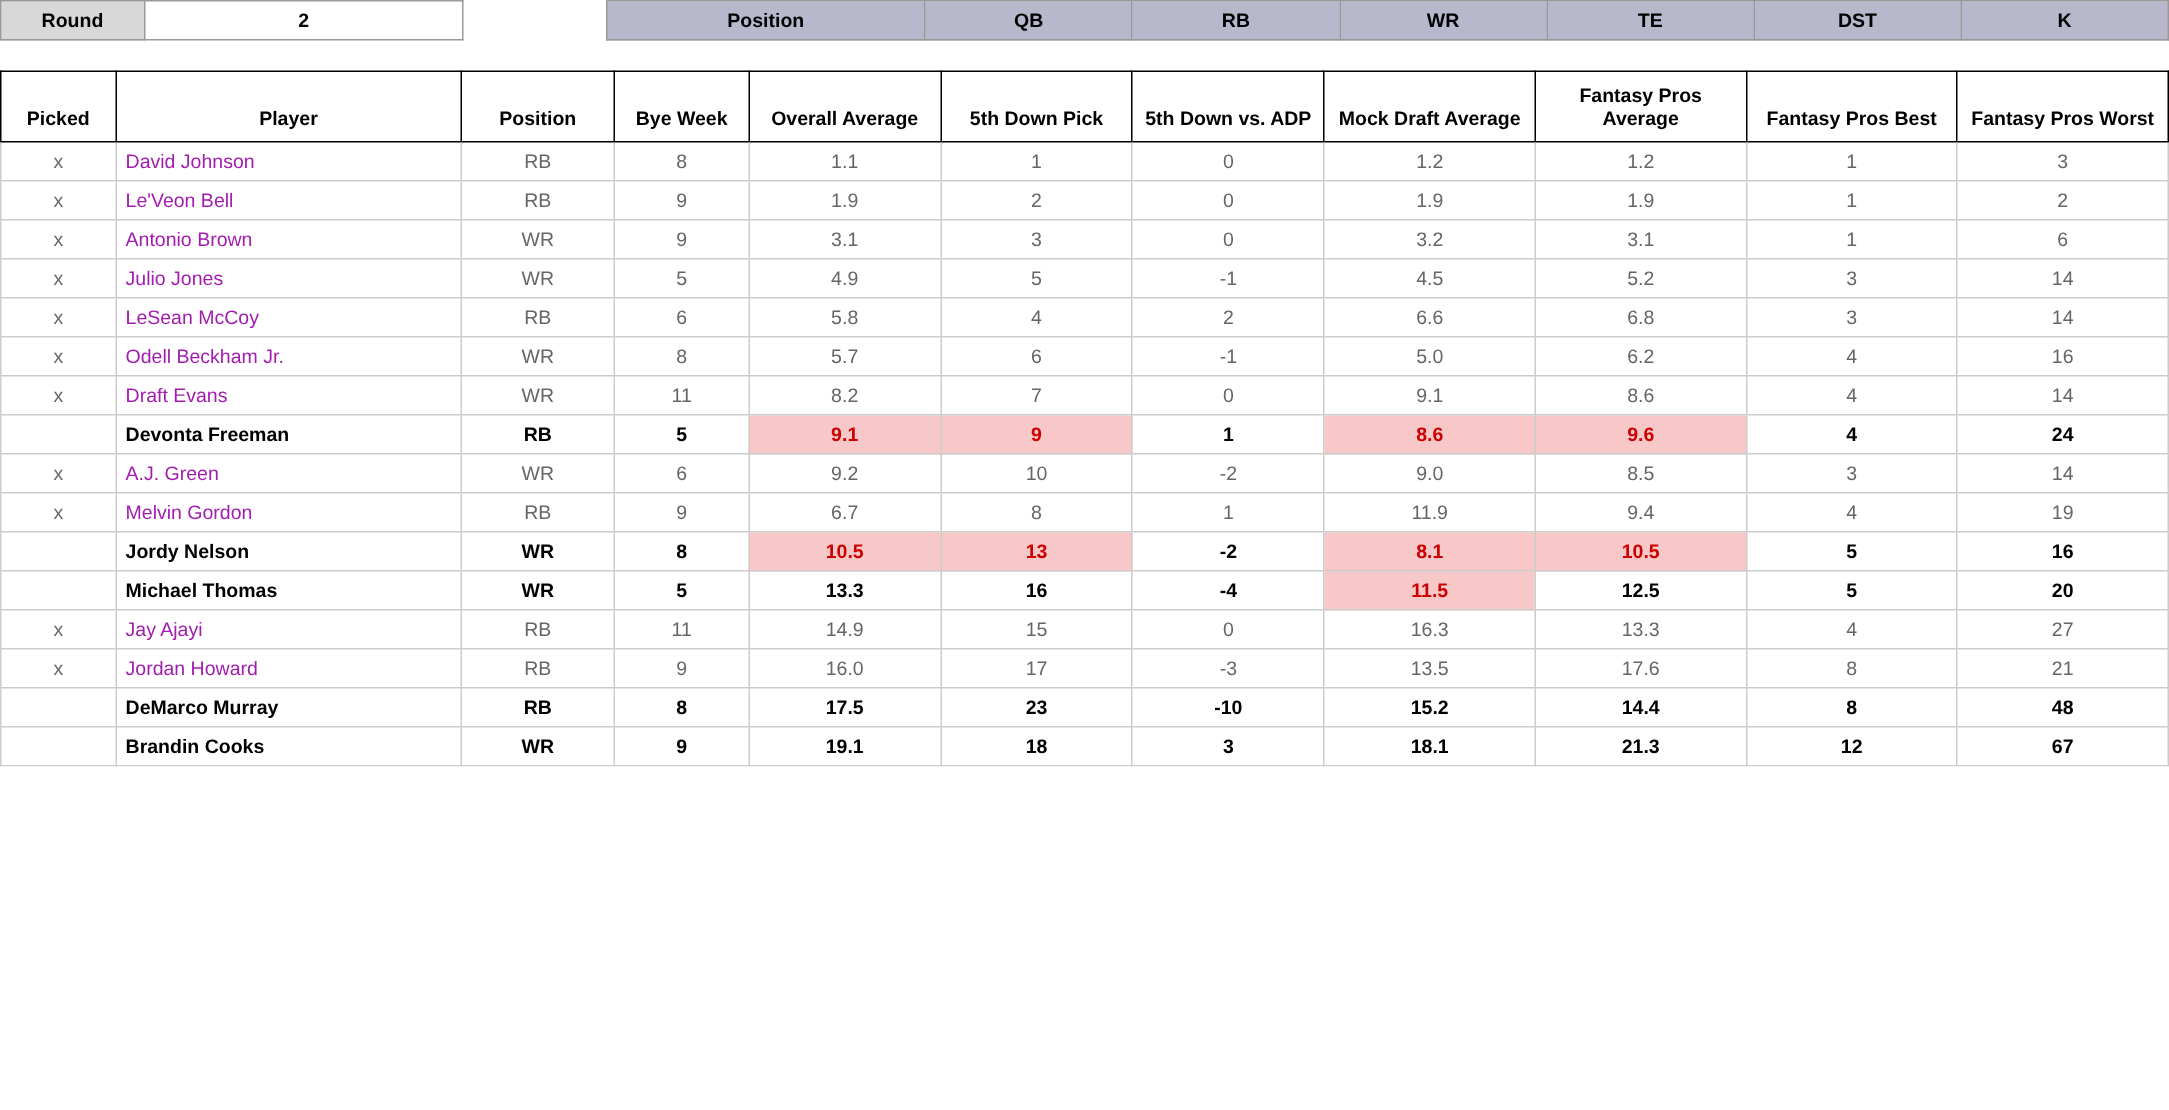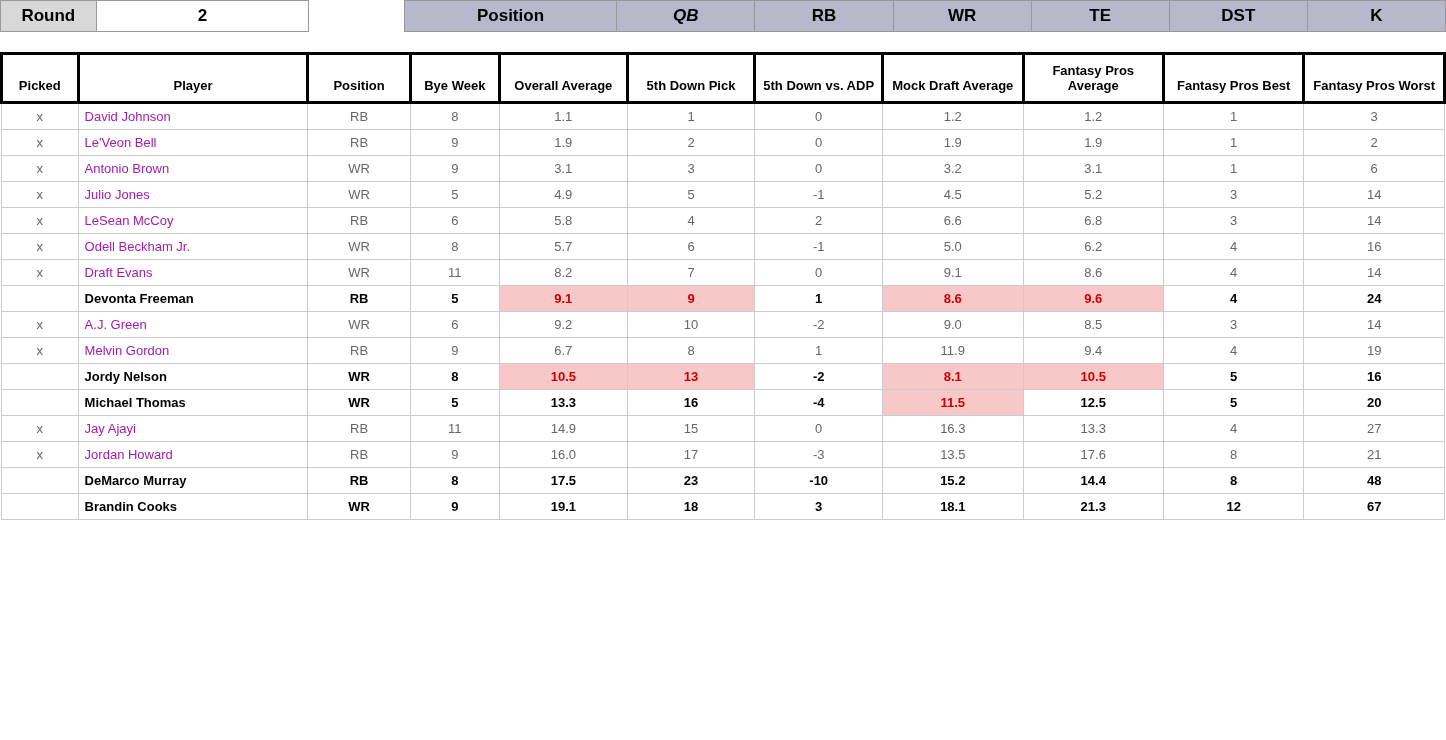--- a/index.html
+++ b/index.html
@@ -4,21 +4,21 @@
   <style>
     * { box-sizing: border-box; margin: 0; padding: 0; }
     body { font-family: Arial, sans-serif; font-size: 13px; background: #fff; }
     
     .main-table {
       border-collapse: collapse;
       width: 100%;
     }
     
     .main-table th {
-      border: 3px solid #000000;
+      border: 1px solid #000000;
       padding: 8px 6px;
       text-align: center;
       font-weight: bold;
       font-size: 13px;
       background: #fff;
       vertical-align: bottom;
     }
     
     .main-table td {
       border: 1px solid #ccc;
@@ -68,41 +68,41 @@
     table.header-table {
       border-collapse: collapse;
       width: 100%;
     }
     
     table.header-table td {
       border: 1px solid #999;
       padding: 5px 8px;
       text-align: center;
       font-weight: bold;
-      font-size: 17px;
+      font-size: 13px;
     }
     
     .hdr-gray { background: #d8d8d8; }
     .hdr-white { background: #ffffff; }
     .hdr-blue { background: #b8b8cc; }
     
   </style>
 </head>
 <body>
 
 <div class="top-wrapper">
 
   <table class="header-table" style="width:1446px;">
     <tbody>
         <tr>
       <td class="hdr-gray" style="width:90px;">Round</td>
       <td class="hdr-white" style="width:200px;">2</td>
       <td style="border:none;background:#fff;width:90px;"></td>
       <td class="hdr-blue" style="width:200px;">Position</td>
-      <td class="hdr-blue" style="width:130px;font-style:italic;">QB</td>
+      <td class="hdr-blue" style="width:130px;">QB</td>
       <td class="hdr-blue" style="width:130px;">RB</td>
       <td class="hdr-blue" style="width:130px;">WR</td>
       <td class="hdr-blue" style="width:130px;">TE</td>
       <td class="hdr-blue" style="width:130px;">DST</td>
       <td class="hdr-blue" style="width:130px;">K</td>
     </tr>
   </tbody>
     </table>
 
   <div style="height:20px;"></div>

